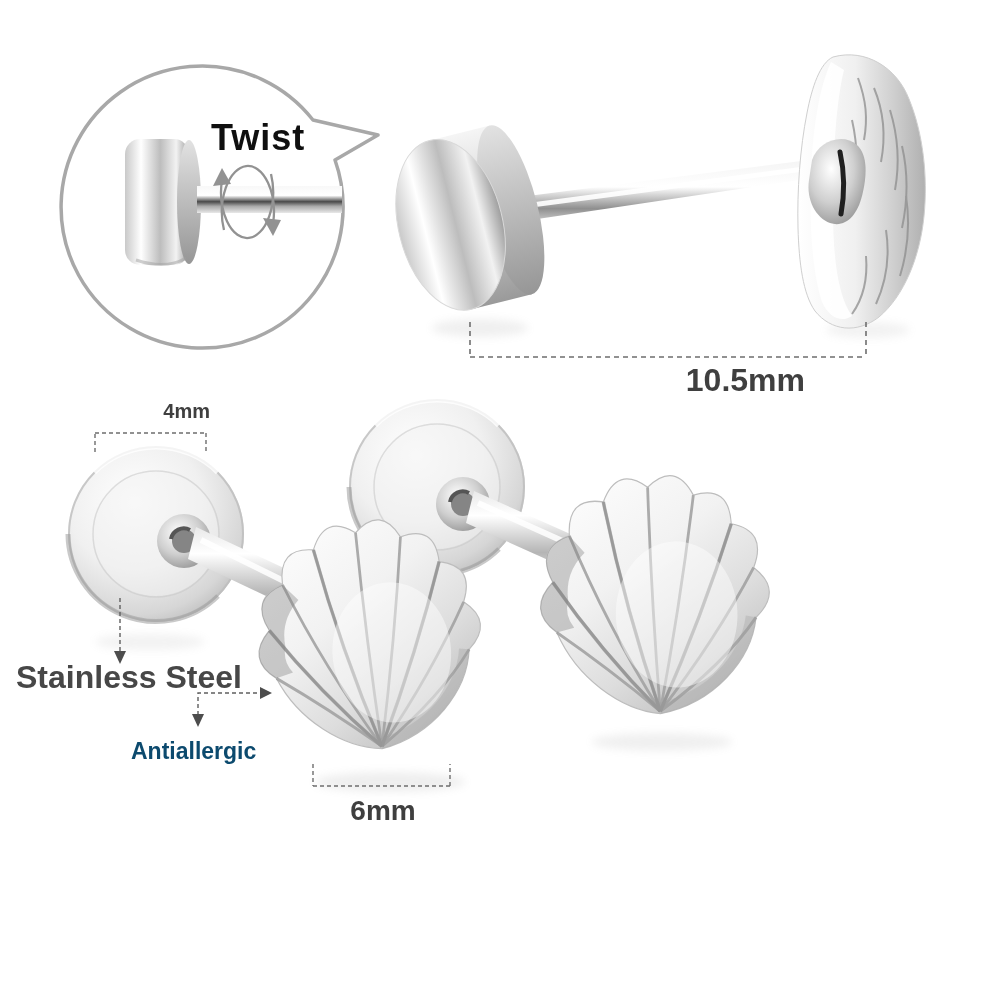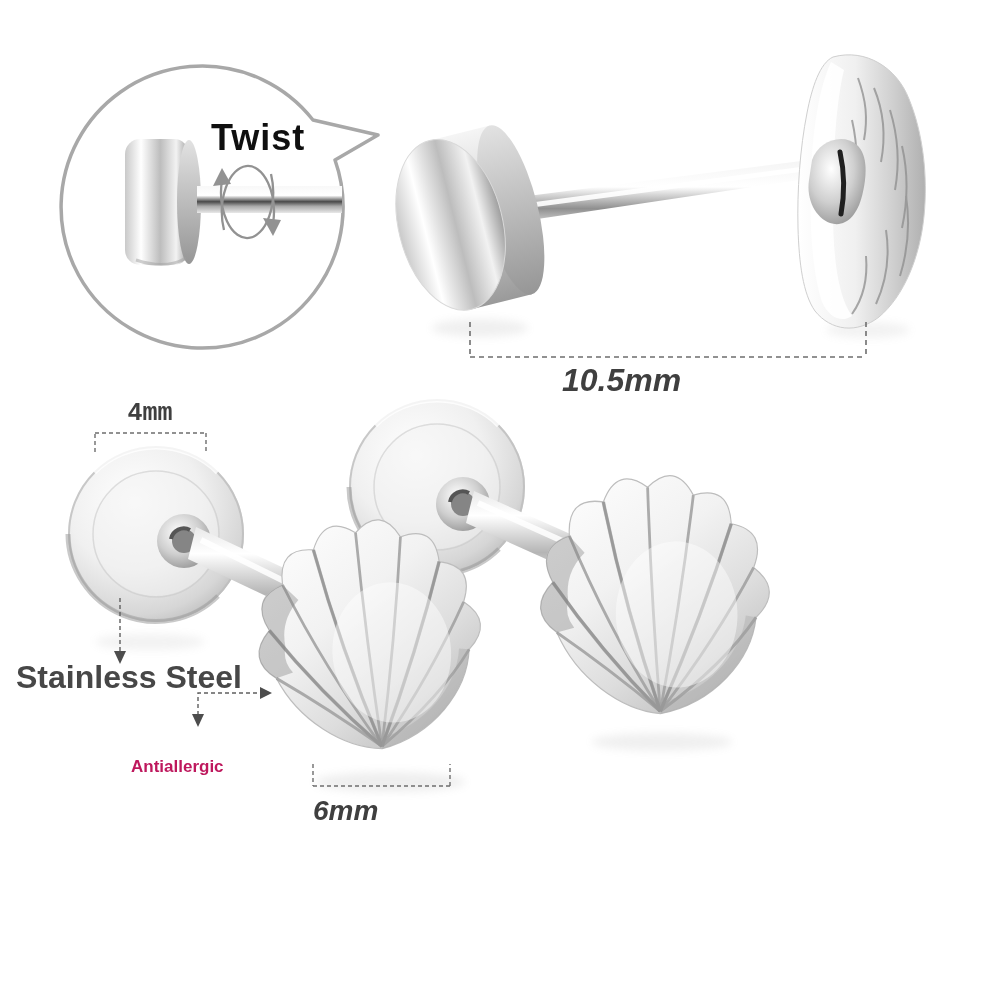--- a/index.html
+++ b/index.html
@@ -3,25 +3,25 @@
 <meta charset="utf-8">
 <style>
   html,body{margin:0;padding:0;background:#ffffff;}
   .canvas{
     position:relative;width:1000px;height:1000px;background:#ffffff;
     font-family:"Liberation Sans",sans-serif;overflow:hidden;
   }
   .art{position:absolute;left:0;top:0;}
   .lbl{position:absolute;font-weight:bold;color:#3f3f3f;line-height:1.05;white-space:nowrap;}
   .lbl-twist{left:211px;top:119px;font-size:36px;color:#0f0f0f;letter-spacing:1px;}
-  .lbl-105{left:562px;top:364px;width:220px;text-align:left;font-size:32px;font-style:italic;}
-  .lbl-4{left:90px;top:401px;width:120px;text-align:center;font-size:25px;font-family:Liberation Mono, monospace;}
-  .lbl-6{left:313px;top:796px;width:140px;text-align:left;font-size:28px;font-style:italic;}
+  .lbl-105{left:585px;top:364px;width:220px;text-align:right;font-size:32px;}
+  .lbl-4{left:90px;top:401px;width:120px;text-align:right;font-size:20px;}
+  .lbl-6{left:313px;top:796px;width:140px;text-align:center;font-size:28px;}
   .lbl-ss{left:16px;top:661px;font-size:32px;color:#474747;}
-  .lbl-anti{left:131px;top:739px;font-size:17px;color:#be185d;margin-top:19px;}
+  .lbl-anti{left:131px;top:739px;font-size:23px;color:#0c4a6e;}
   .lbl-wt{left:756px;top:953px;width:200px;text-align:right;font-size:27px;color:#414141;}
 </style>
 </head>
 <body>
 
 <div class="canvas">
 
   <svg class="art" width="1000" height="1000" viewBox="0 0 1000 1000">
     <defs>
       <radialGradient id="gDiscFace" cx="38%" cy="32%" r="85%">

